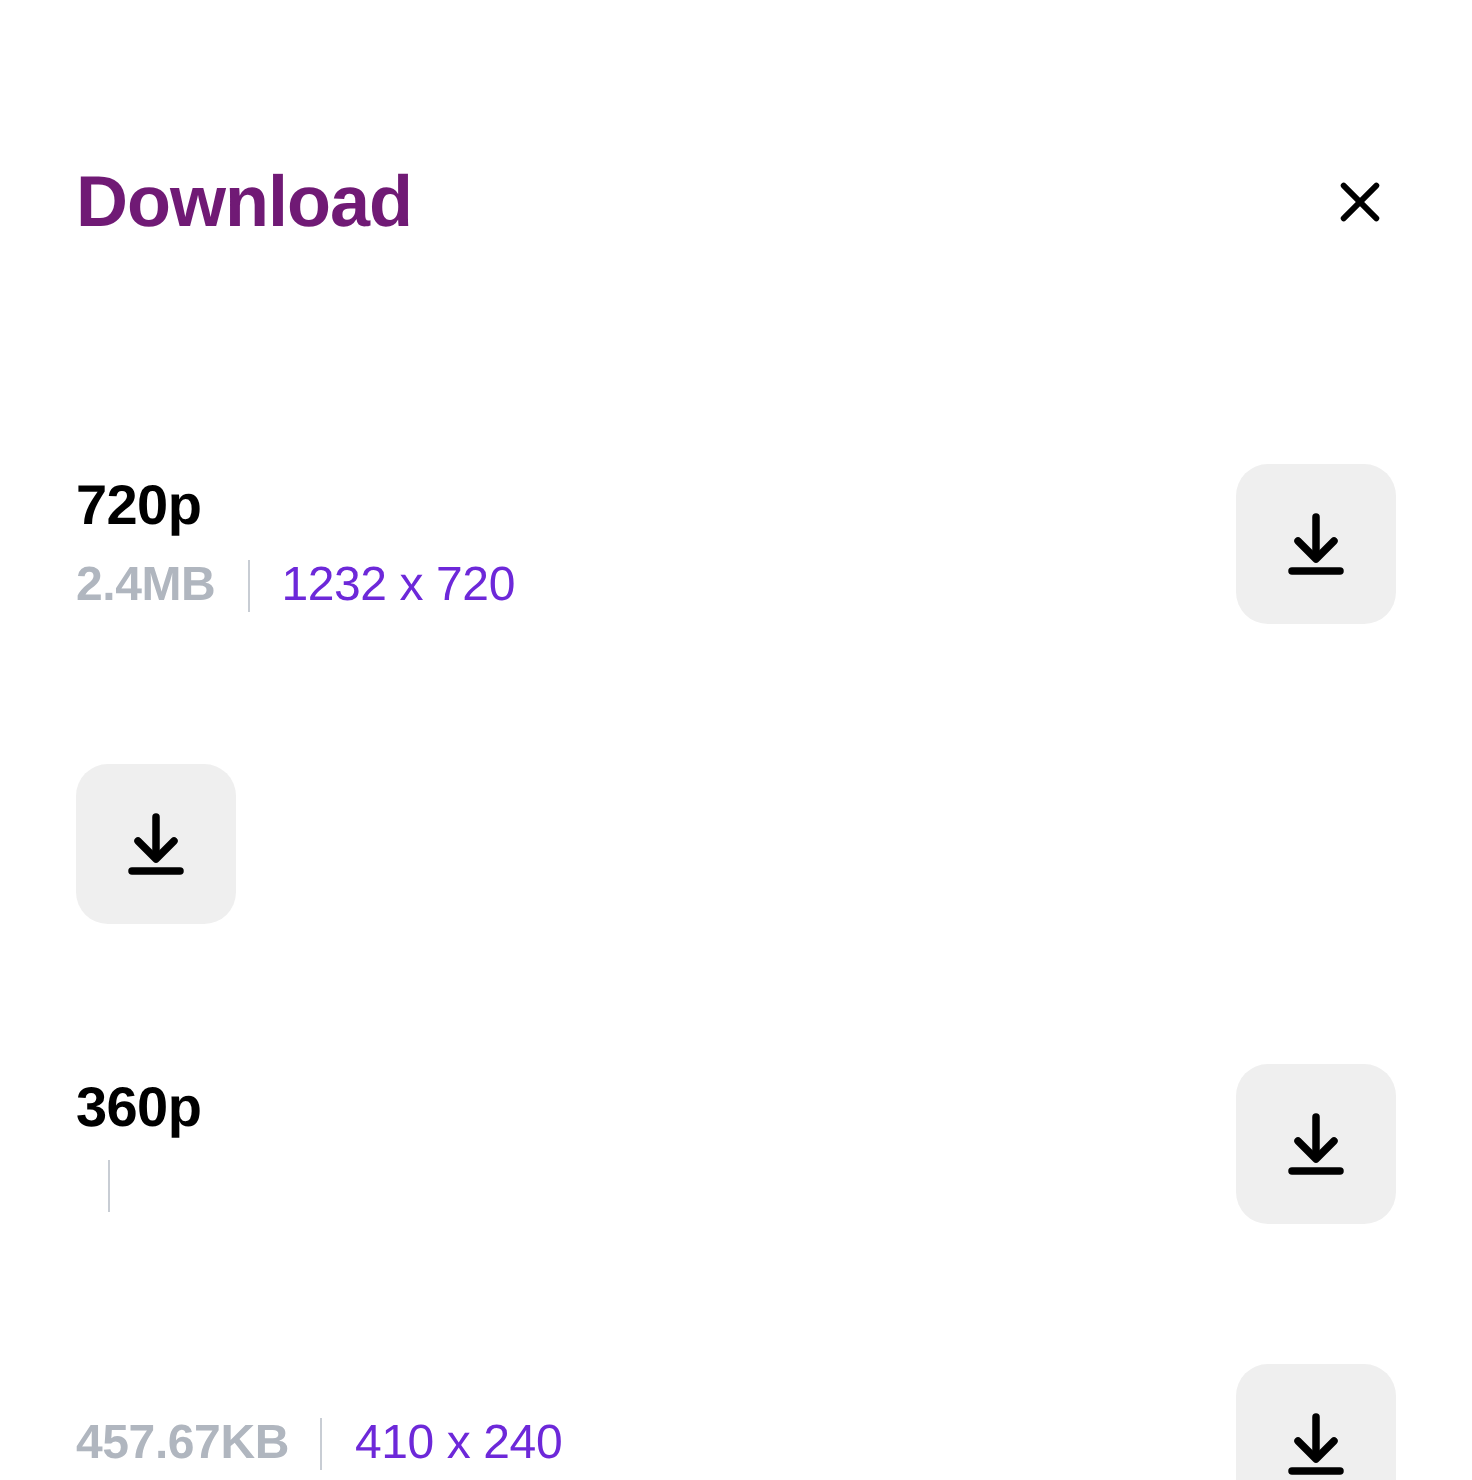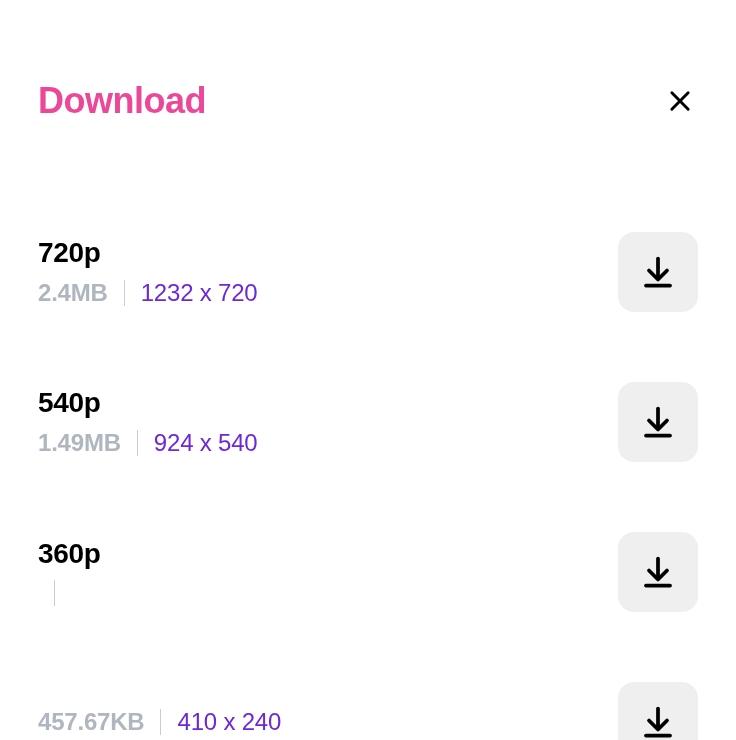--- a/index.html
+++ b/index.html
@@ -19,21 +19,21 @@
     }
     .header {
       display: flex;
       justify-content: space-between;
       align-items: center;
       margin-bottom: 110px;
     }
     .title {
       font-size: 36px;
       font-weight: 700;
-      color: #ec4899;
+      color: #701a75;
       letter-spacing: -0.5px;
     }
     .close-btn {
       width: 36px;
       height: 36px;
       display: flex;
       align-items: center;
       justify-content: center;
       cursor: pointer;
       background: none;
@@ -122,28 +122,20 @@
     <button class="download-btn">
       <svg viewBox="0 0 24 24" fill="none" stroke="#000" stroke-width="2.5" stroke-linecap="round" stroke-linejoin="round">
         <line x1="12" y1="3" x2="12" y2="16"></line>
         <polyline points="6 11 12 17 18 11"></polyline>
         <line x1="4" y1="21" x2="20" y2="21"></line>
       </svg>
     </button>
   </div>
 
   <div class="item">
-    <div class="item-info">
-      <div class="item-res">540p</div>
-      <div class="item-meta">
-        <span class="item-size">1.49MB</span>
-        <span class="divider"></span>
-        <span class="item-dims">924 x 540</span>
-      </div>
-    </div>
     <button class="download-btn">
       <svg viewBox="0 0 24 24" fill="none" stroke="#000" stroke-width="2.5" stroke-linecap="round" stroke-linejoin="round">
         <line x1="12" y1="3" x2="12" y2="16"></line>
         <polyline points="6 11 12 17 18 11"></polyline>
         <line x1="4" y1="21" x2="20" y2="21"></line>
       </svg>
     </button>
   </div>
 
   <div class="item">

